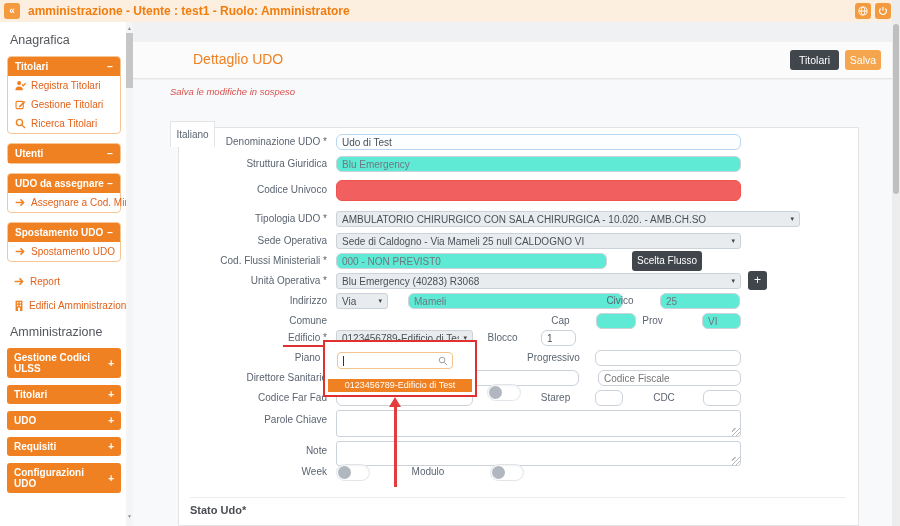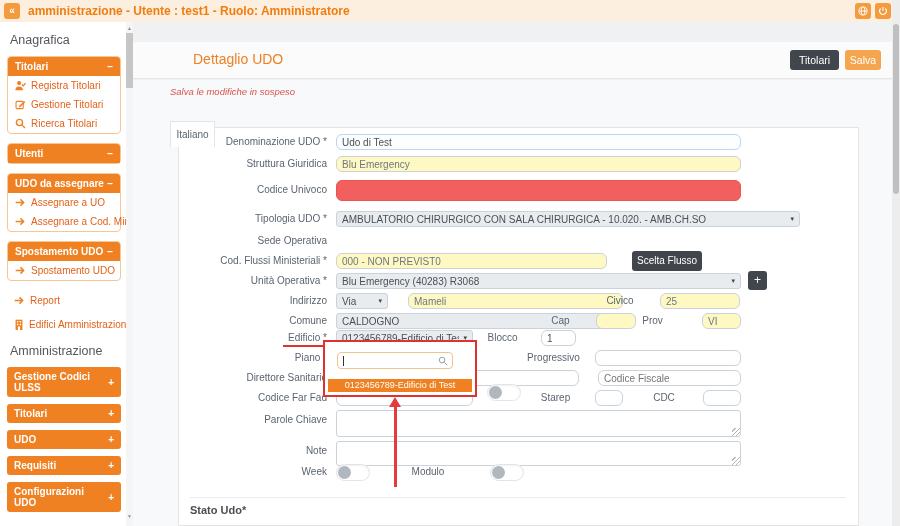--- a/index.html
+++ b/index.html
@@ -43,21 +43,21 @@
   #notice { left:170px; top:86px; font-size:9.5px; color:#d9534f;font-style:italic; }
 
   
   #panel { left:178px; top:127px; width:681px; height:399px; background:#fff; border:1px solid #e4e4e6; }
   #tab-italiano { left:170px; top:121px; width:45px; height:26px; background:#fff; border:1px solid #e4e4e6; border-bottom:none; z-index:3; text-align:center; line-height:25px; font-size:10px; color:#5b6470; }
 
   
   .flabel { position:absolute; left:177px; width:150px; text-align:right; font-size:10px; color:#5b6470; white-space:nowrap; }
   .slabel { position:absolute; text-align:center; font-size:10px; color:#5b6470; white-space:nowrap; }
   .fin { position:absolute; height:16px; border:1px solid #cbd2d9; border-radius:6px; background:#fff; font:10px "Liberation Sans",sans-serif; color:#495057; padding:0 5px; outline:none; }
-  .fin.gray { background:#fef9c3; color:#6e7780; }
+  .fin.gray { background:#5eead4; color:#6e7780; }
   .sel { position:absolute; height:16px; display:flex; align-items:center; background:#e9ecef; color:#495057; border:1px solid #cbd2d9; border-radius:3px; padding:0 5px; font-size:10px; white-space:nowrap; overflow:hidden; cursor:pointer; }
   .sel .val { flex:1; overflow:hidden; }
   .sel .caret { font-size:7px; color:#444; margin-left:4px; }
   .dark-btn { position:absolute; background:#41464d; color:#fff; border-radius:3px; font-size:10px; text-align:center; cursor:pointer; }
   .toggle { position:absolute; width:34px; height:17px; border:1px solid #e1e5e9; border-radius:17px; background:#fff; box-shadow:inset 0 1px 2px rgba(0,0,0,.06); cursor:pointer; }
   .toggle .knob { position:absolute; left:1px; top:1px; width:13px; height:13px; border-radius:50%; background:#b0b7bf; }
   textarea.fta { position:absolute; border:1px solid #cbd2d9; border-radius:3px; background:#fff; resize:none; outline:none; font:10px "Liberation Sans",sans-serif; }
   .ta-grip { position:absolute; width:8px; height:8px; background:repeating-linear-gradient(135deg, transparent 0 2px, #b9b9b9 2px 3px); }
 
   
@@ -176,29 +176,20 @@
           <span>UDO da assegnare</span>
           <span class="st">−</span>
         </div>
         <div class="sec-item">
           <span class="icn">
             <svg width="11" height="11" viewBox="0 0 16 16" fill="none" stroke="currentColor" stroke-width="2.2">
               <path d="M1 8h11"></path>
               <path d="M8 3.5L12.5 8 8 12.5"></path>
             </svg>
           </span>
-          <span>Assegnare a UO</span>
-        </div>
-        <div class="sec-item">
-          <span class="icn">
-            <svg width="11" height="11" viewBox="0 0 16 16" fill="none" stroke="currentColor" stroke-width="2.2">
-              <path d="M1 8h11"></path>
-              <path d="M8 3.5L12.5 8 8 12.5"></path>
-            </svg>
-          </span>
           <span>Assegnare a Cod. Min.</span>
         </div>
       </div>
       <div class="sec">
         <div class="sec-h">
           <span>Spostamento UDO</span>
           <span class="st">−</span>
         </div>
         <div class="sec-item">
           <span class="icn">
@@ -285,20 +276,24 @@
   <div class="flabel" id="lbl-codice">Codice Univoco</div>
   <input class="fin" id="in-codice" value="" style="">
 
   <div class="flabel" id="lbl-tipologia">Tipologia UDO *</div>
   <div class="sel" id="sel-tipologia">
       <span class="val">AMBULATORIO CHIRURGICO CON SALA CHIRURGICA - 10.020. - AMB.CH.SO</span>
       <span class="caret">▾</span>
     </div>
 
   <div class="flabel" id="lbl-sede">Sede Operativa</div>
+  <div class="sel" id="sel-sede">
+      <span class="val">Sede di Caldogno - Via Mameli 25 null CALDOGNO VI</span>
+      <span class="caret">▾</span>
+    </div>
 
   <div class="flabel" id="lbl-flussi">Cod. Flussi Ministeriali *</div>
   <input class="fin gray" id="in-flussi" value="000 - NON PREVIST0" style="">
   <div class="dark-btn" id="btn-flusso">Scelta Flusso</div>
 
   <div class="flabel" id="lbl-unita">Unità Operativa *</div>
   <div class="sel" id="sel-unita">
       <span class="val">Blu Emergency (40283) R3068</span>
       <span class="caret">▾</span>
     </div>
@@ -307,24 +302,20 @@
   <div class="flabel" id="lbl-indirizzo">Indirizzo</div>
   <div class="sel" id="sel-via">
       <span class="val">Via</span>
       <span class="caret">▾</span>
     </div>
   <input class="fin gray" id="in-mameli" value="Mameli" style="">
   <div class="slabel" id="lbl-civico">Civico</div>
   <input class="fin gray" id="in-civico" value="25" style="">
 
   <div class="flabel" id="lbl-comune">Comune</div>
-  <div class="sel" id="sel-comune">
-      <span class="val">CALDOGNO</span>
-      <span class="caret">▾</span>
-    </div>
   <div class="slabel" id="lbl-cap">Cap</div>
   <input class="fin gray" id="in-cap" value="" style="">
   <div class="slabel" id="lbl-prov">Prov</div>
   <input class="fin gray" id="in-prov" value="VI" style="">
 
   <div class="flabel" id="lbl-edificio">Edificio *</div>
   <div class="abs" id="edificio-underline"></div>
   <div class="sel" id="sel-edificio">
       <span class="val">0123456789-Edificio di Test</span>
       <span class="caret">▾</span>

